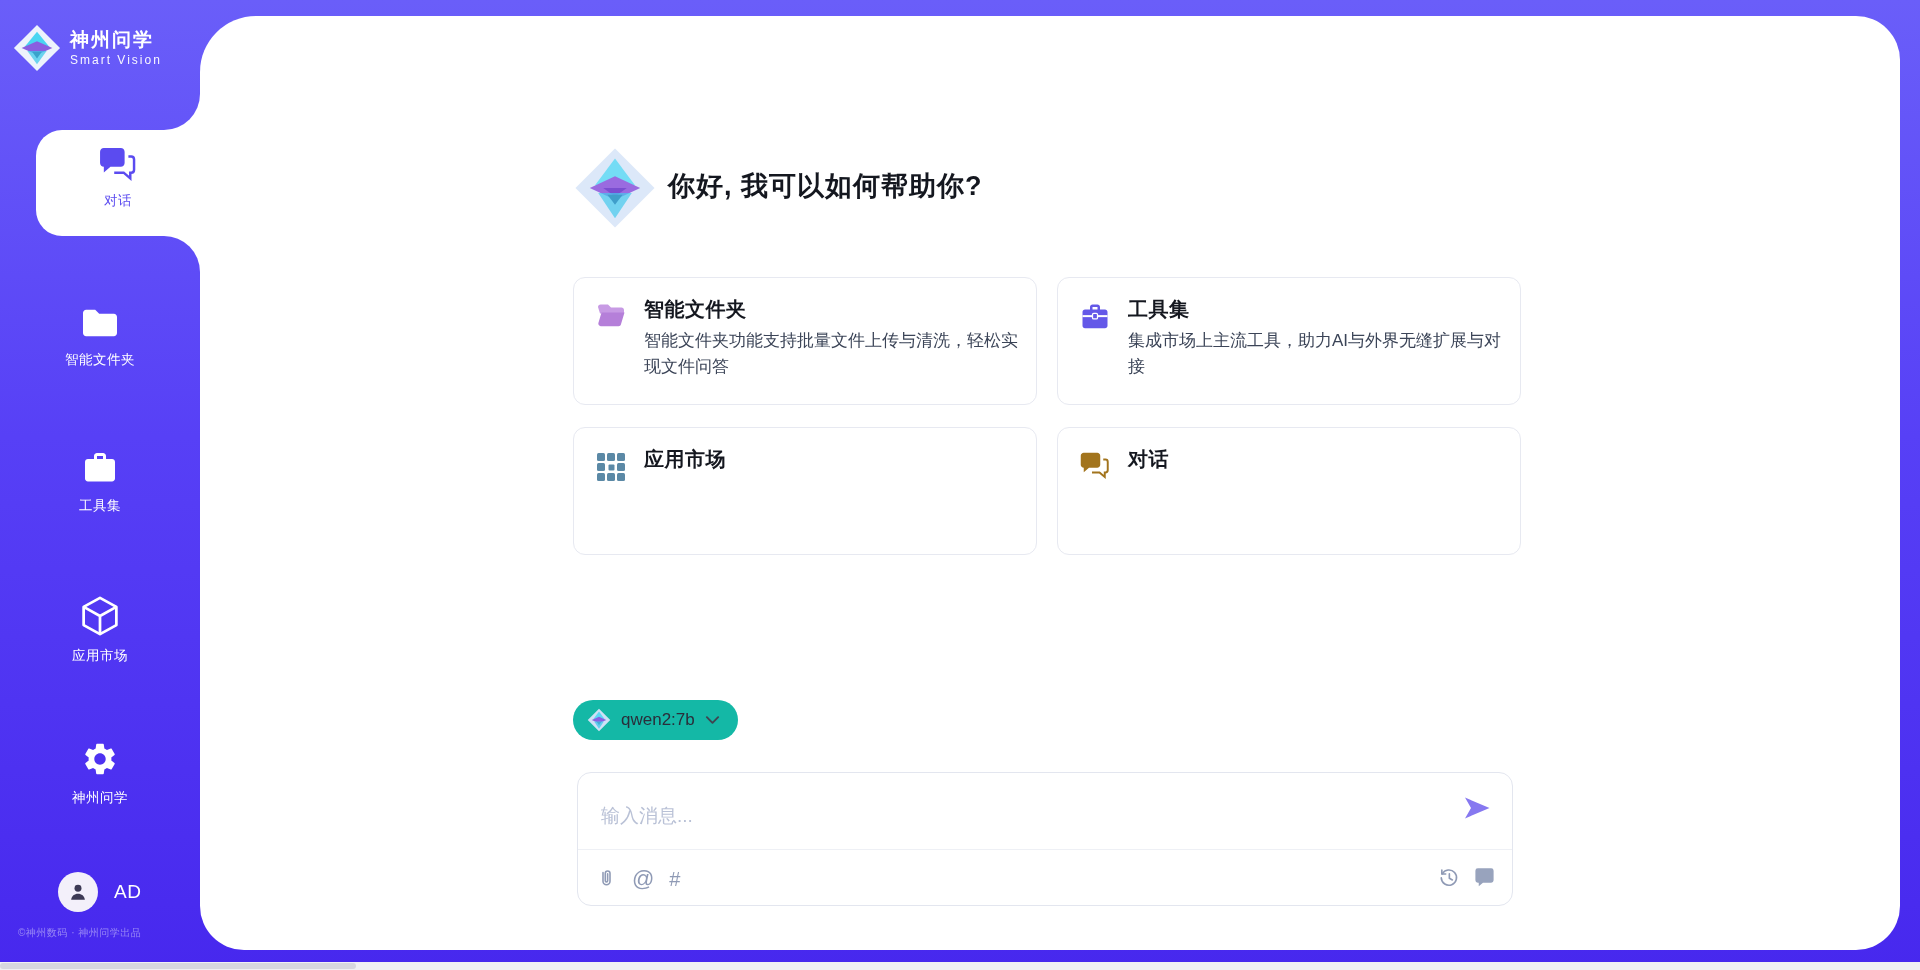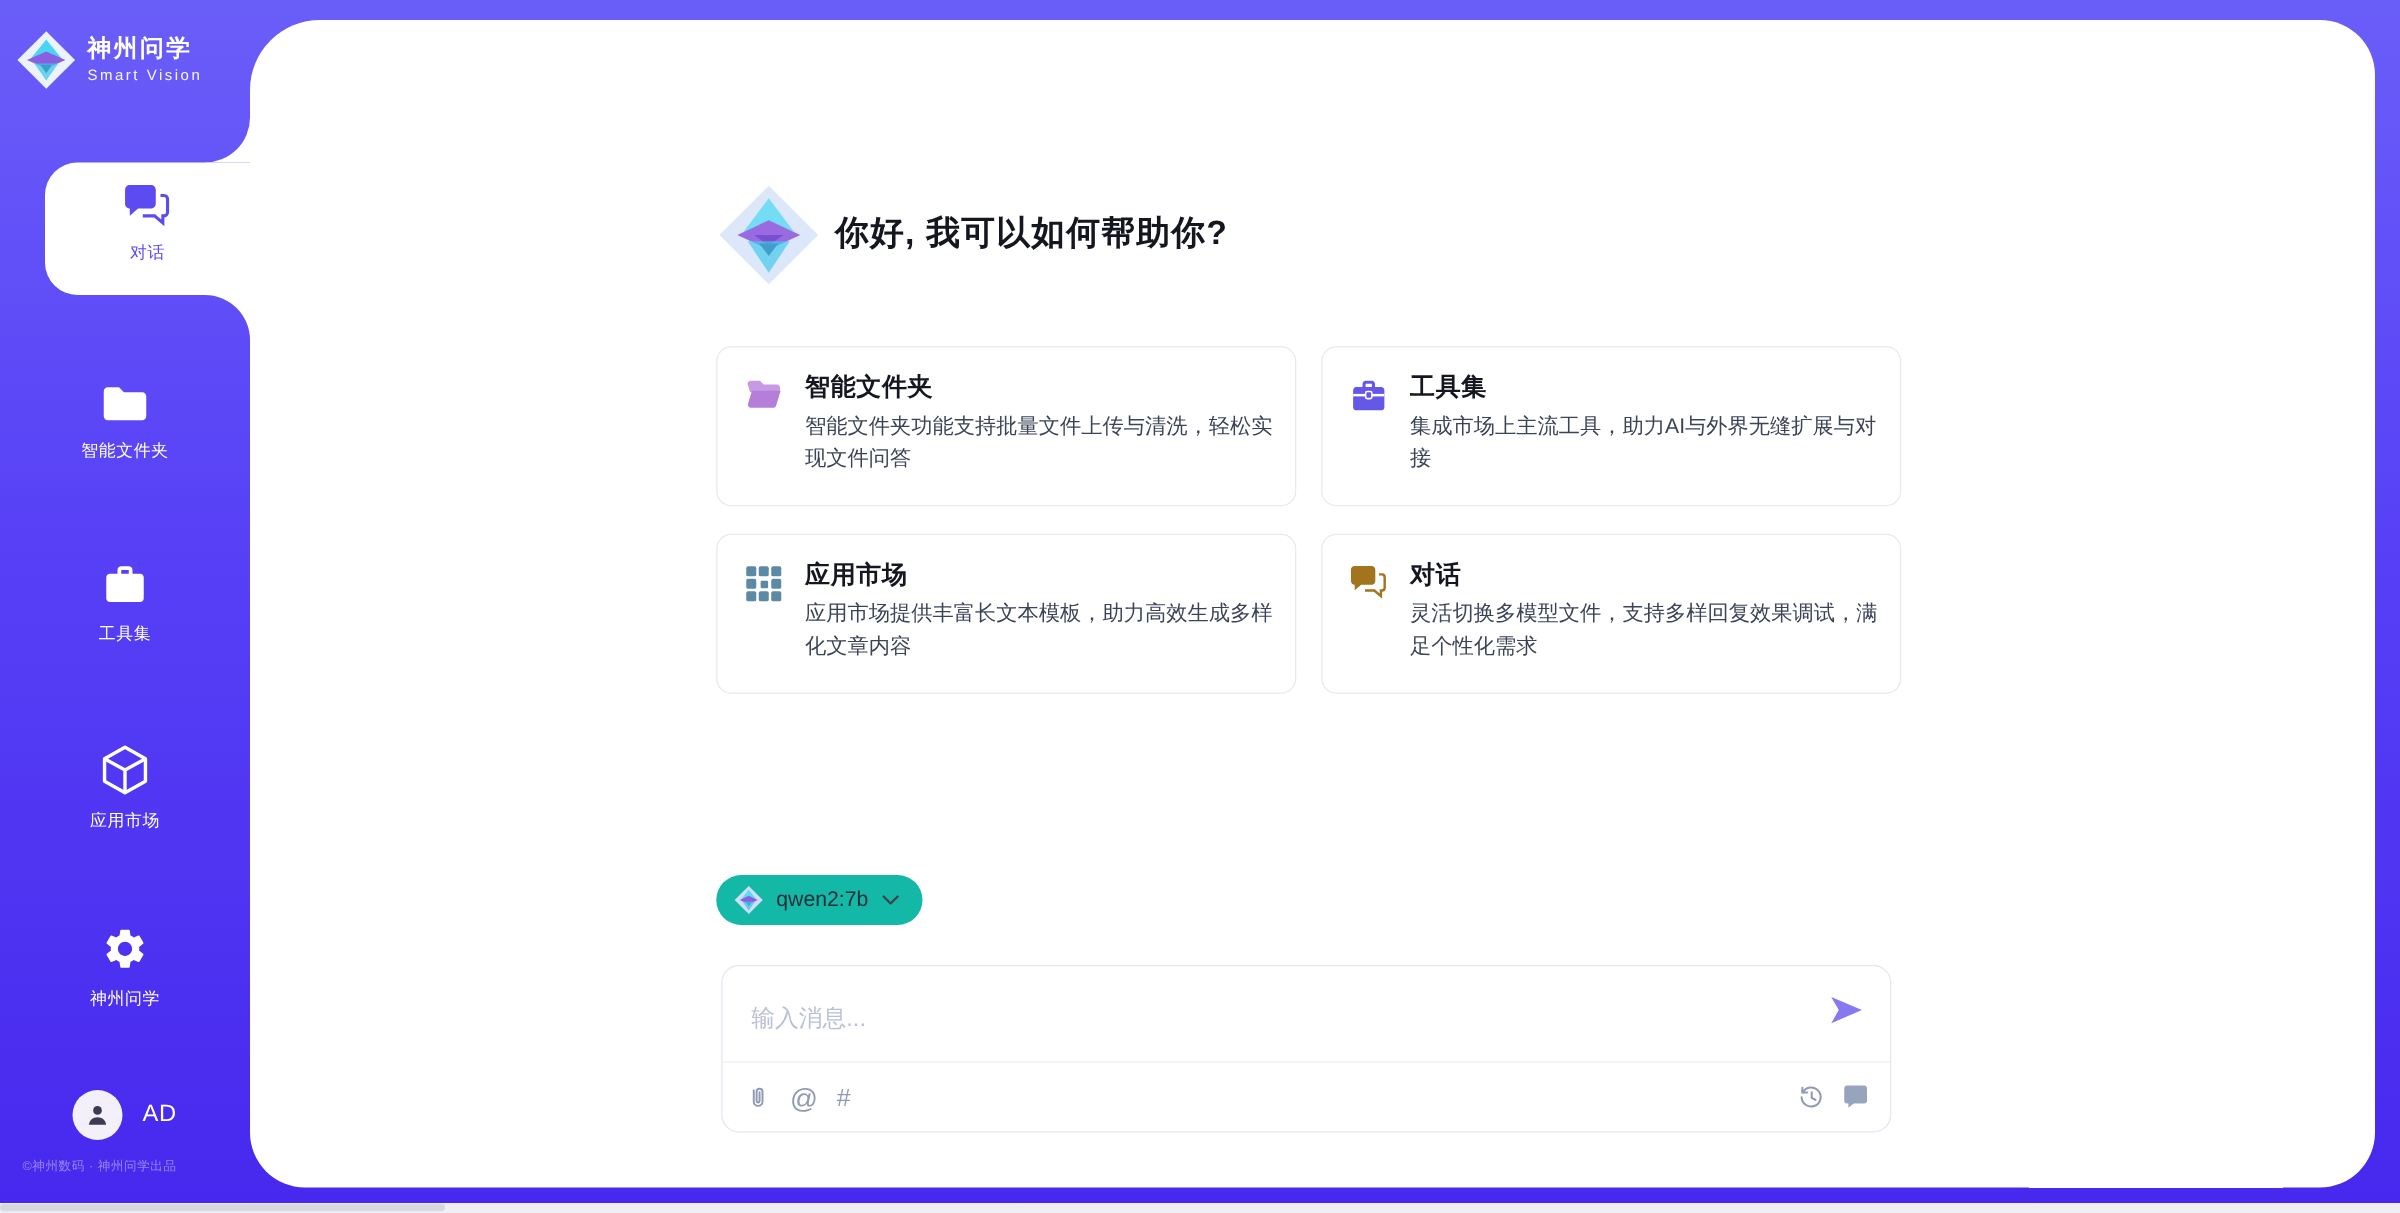--- a/index.html
+++ b/index.html
@@ -179,29 +179,27 @@
           <rect x="21" y="1" width="8" height="8" rx="1.5"></rect>
         <rect x="1" y="11" width="8" height="8" rx="1.5"></rect>
           <rect x="21" y="11" width="8" height="8" rx="1.5"></rect>
         <rect x="1" y="21" width="8" height="8" rx="1.5"></rect>
           <rect x="11" y="21" width="8" height="8" rx="1.5"></rect>
           <rect x="21" y="21" width="8" height="8" rx="1.5"></rect>
         <rect x="12.5" y="12.5" width="6" height="6" rx="1"></rect>
       </g>
     </svg>
     <div class="card-title">应用市场</div>
-    <div class="card-desc">应用市场提供丰富长文本模板，助力高效生成多样化文章内容</div>
   </div>
   <div class="card">
     <svg class="card-icon" width="30" height="27" viewBox="0 0 40 36" fill="none">
       <path d="M5 1h18c2.2 0 4 1.8 4 4v12c0 2.2-1.8 4-4 4H12l-7 6v-6H5c-2.2 0-4-1.8-4-4V5c0-2.2 1.8-4 4-4z" fill="#a2741d"></path>
       <path d="M31 10h3c1.8 0 3 1.4 3 3.2V24c0 1.8-1.2 3.2-3 3.2h-1v6l-7-6H16" stroke="#a2741d" stroke-width="2.6"></path>
     </svg>
     <div class="card-title">对话</div>
-    <div class="card-desc">灵活切换多模型文件，支持多样回复效果调试，满足个性化需求</div>
   </div>
 </div>
 
 <div class="model-pill">
   <svg width="24" height="24" viewBox="0 0 100 100">
     <polygon points="50,3 97,50 50,97 3,50" fill="#cfe0f6"></polygon>
     <polygon points="50,15 74,47 26,47" fill="#5ed8f4"></polygon>
     <polygon points="20,50 50,36 80,50 50,64" fill="#8a5fe0"></polygon>
     <polygon points="41,58 59,58 50,72" fill="#323a7a"></polygon>
     <polygon points="30,56 70,56 50,86" fill="#45c9ec" opacity="0.8"></polygon>

